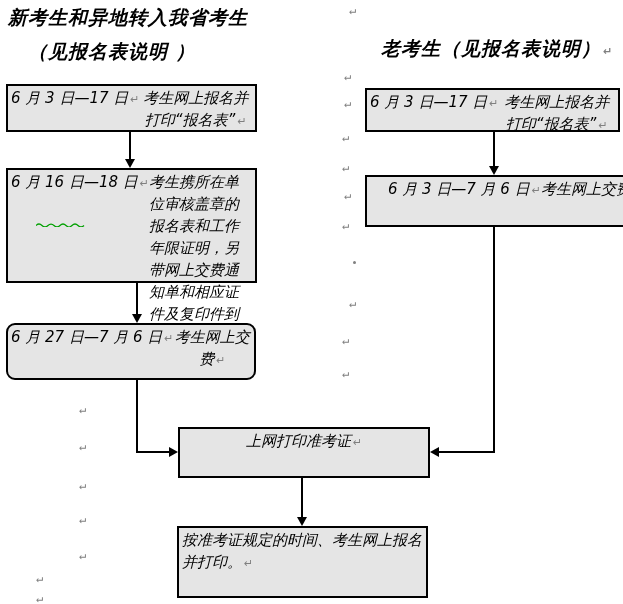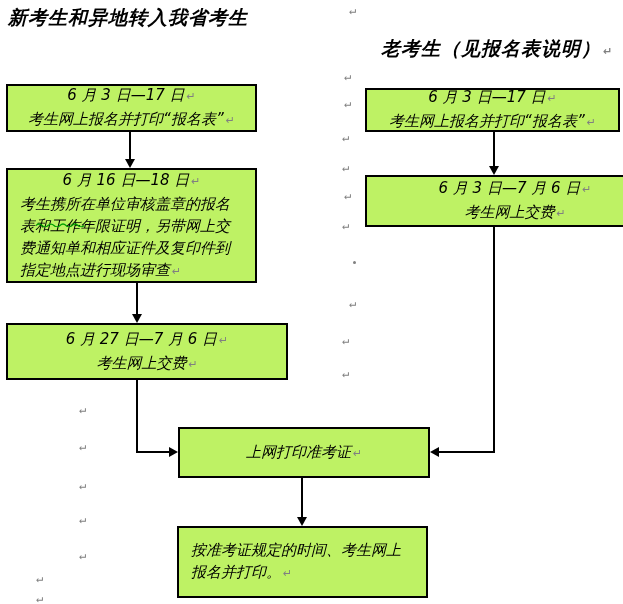--- a/index.html
+++ b/index.html
@@ -5,23 +5,23 @@
   html,body{margin:0;padding:0;background:#ffffff;}
   #canvas{
     position:relative;width:623px;height:604px;background:#ffffff;
     font-family:"DejaVu Sans","Liberation Sans",sans-serif;color:#000;
     overflow:hidden;
     font-style:italic;
   }
   .title{position:absolute;font-size:19px;font-weight:bold;white-space:nowrap;letter-spacing:1px;}
   .box{
     position:absolute;border:2px solid #000;box-sizing:border-box;
-    background:#bef264;font-size:15px;line-height:22px;
-    display:flex;flex-direction:column;justify-content:center;
-    padding:1px 12px;
+    background:#e5e5e5;font-size:15px;line-height:22px;
+    display:flex;flex-direction:row;justify-content:center;
+    padding:1px 3px;
   }
   .box .date{text-align:center;white-space:nowrap;}
   .box .body{text-align:center;}
   .box.leftalign .body{text-align:left;}
   .pmark-inline{color:#808080;font-size:11px;margin-left:2px;}
   .pmark{
     position:absolute;color:#808080;font-size:12px;line-height:12px;
     font-family:"DejaVu Sans Mono",monospace;
   }
   .pdot{position:absolute;width:3px;height:3px;background:#808080;border-radius:50%;}
@@ -31,33 +31,34 @@
   .ah-right{position:absolute;width:0;height:0;border-top:5px solid transparent;border-bottom:5px solid transparent;border-left:9px solid #000;}
   .ah-left{position:absolute;width:0;height:0;border-top:5px solid transparent;border-bottom:5px solid transparent;border-right:9px solid #000;}
   .squiggle{position:absolute;}
 </style>
 </head>
 <body>
 
 <div id="canvas">
 
   <div class="title" style="left:8px;top:5px;">新考生和异地转入我省考生</div>
+  <div class="title" style="left:28px;top:39px;">（见报名表说明 ）</div>
   <div class="title" style="left:381px;top:36px;"><span>老考生（见报名表说明）</span><span class="pmark-inline">↵</span></div>
 
   <div class="box" style="left:6px;top:84px;width:251px;height:48px;">
     <div class="date"><span>6 月 3 日—17 日</span><span class="pmark-inline">↵</span></div>
     <div class="body"><span>考生网上报名并打印“报名表”</span><span class="pmark-inline">↵</span></div>
   </div>
 
   <div class="box leftalign" style="left:6px;top:168px;width:251px;height:115px;">
     <div class="date"><span>6 月 16 日—18 日</span><span class="pmark-inline">↵</span></div>
     <div class="body"><span>考生携所在单位审核盖章的报名表和工作年限证明，另带网上交费通知单和相应证件及复印件到指定地点进行现场审查</span><span class="pmark-inline">↵</span></div>
   </div>
 
-  <div class="box" style="left:6px;top:323px;width:282px;height:57px;">
+  <div class="box" style="left:6px;top:323px;width:250px;height:57px;border-radius:9px;">
     <div class="date"><span>6 月 27 日—7 月 6 日</span><span class="pmark-inline">↵</span></div>
     <div class="body"><span>考生网上交费</span><span class="pmark-inline">↵</span></div>
   </div>
 
   <div class="box" style="left:365px;top:88px;width:255px;height:44px;">
     <div class="date"><span>6 月 3 日—17 日</span><span class="pmark-inline">↵</span></div>
     <div class="body"><span>考生网上报名并打印“报名表”</span><span class="pmark-inline">↵</span></div>
   </div>
 
   <div class="box" style="left:365px;top:175px;width:300px;height:52px;">

